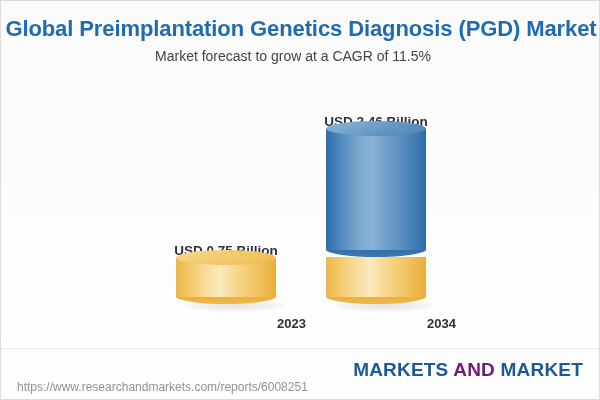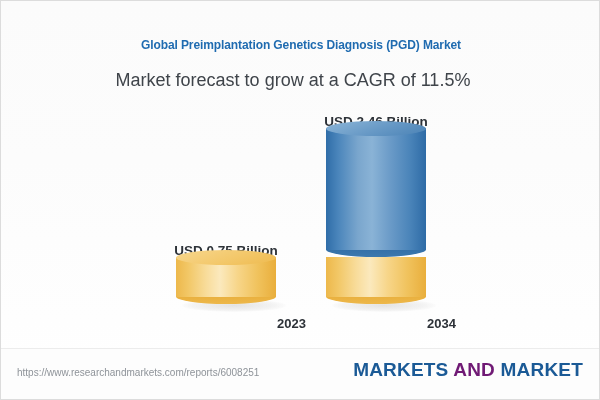--- a/index.html
+++ b/index.html
@@ -24,29 +24,29 @@
 
   
   .header {
     position: absolute;
     top: 18px;
     left: 0;
     width: 600px;
     text-align: center;
   }
   .chart-title {
-    font-size: 12px;
+    font-size: 22px;
     font-weight: bold;
     color: #1f6bb0;
     letter-spacing: -0.1px;
     line-height: 20px;
-    margin: 16px;
+    margin: 0;
   }
   .chart-subtitle {
-    font-size: 18px;
+    font-size: 14px;
     color: #3f444a;
     line-height: 18px;
     margin: 8px 16px 0 0;
     font-weight: normal;
   }
 
   
   .plot {
     position: absolute;
     left: 0;
@@ -148,22 +148,22 @@
     left: 0;
     bottom: 0;
     width: 598px;
     height: 50px;
     border-top: 1px solid #ececec;
     background: #fdfdfd;
   }
   .footer-url {
     position: absolute;
     left: 16px;
-    top: 18px;
-    font-size: 10px;
+    top: 31px;
+    font-size: 12px;
     color: #8e9399;
     white-space: nowrap;
   }
   .logo {
     position: absolute;
     right: 16px;
     top: 10px;
     text-align: right;
   }
   .logo-main {

